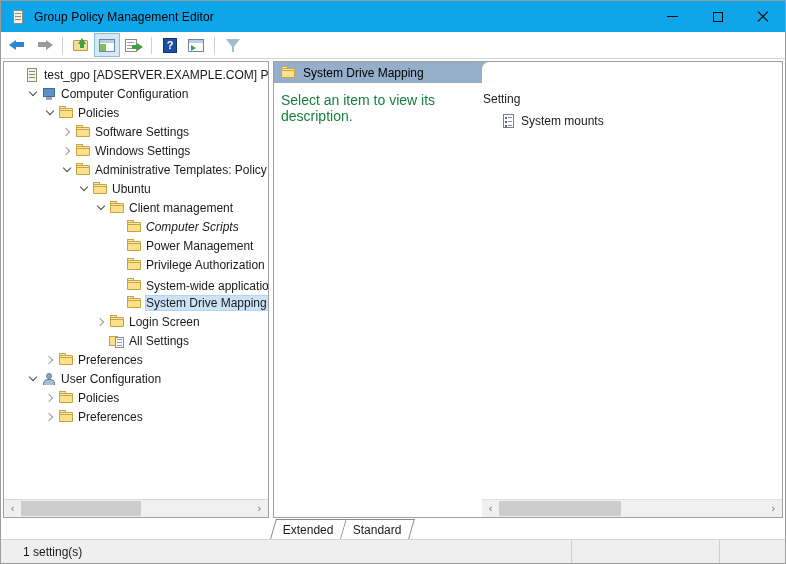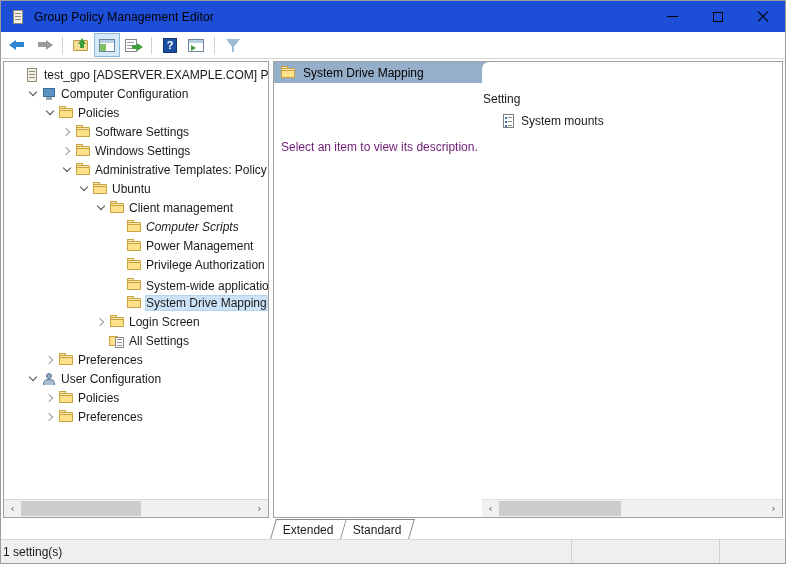--- a/index.html
+++ b/index.html
@@ -19,21 +19,21 @@
     background: #ffffff;
     border: 1px solid #9c9c9c;
     box-sizing: border-box;
     display: flex; flex-direction: column;
   }
 
   
   .titlebar {
     height: 31px; flex: 0 0 31px;
     display: flex; align-items: center;
-    background: #1d4ed8;
+    background: #0ea5e9;
     position: relative;
   }
   .title-icon {
     width: 16px; height: 16px; margin-left: 9px; margin-right: 8px;
     flex: 0 0 16px; position: relative;
   }
   .title-text {
     font-size: 12px; color: #000; letter-spacing: .1px;
     white-space: nowrap;
   }
@@ -234,21 +234,21 @@
   .rp-banner-text { font-size:12px; color:#000; white-space:nowrap; }
   .rp-banner-fill {
     position:absolute; right:0; top:0; bottom:0;
     background:#ffffff;
     border-top-left-radius: 7px;
   }
   .rp-body { flex:1 1 auto; display:flex; min-height:0; background:#ffffff; }
   .rp-desc {
     width: 208px; flex:0 0 208px;
     padding: 9px 0 0 7px; box-sizing:border-box;
-    font-size:12px; color:#701a75;margin-top:48px;
+    font-size:14px; color:#15803d;
   }
   .rp-list {
     flex:1 1 auto; min-width:0;
     padding: 9px 0 0 0; box-sizing:border-box;
     display:flex; flex-direction:column;
   }
   .rp-col-head {
     font-size:12px; color:#1a1a1a; padding-left:1px; height:19px;
   }
   .rp-row {
@@ -287,21 +287,21 @@
   .tab.inactive { background:#ffffff; }
 
   
   .statusbar {
     height: 23px; flex:0 0 23px;
     display:flex; align-items:center;
     background:#efefef; border-top:1px solid #d6d6d6;
     font-size:12px; color:#1a1a1a;
   }
   .sb-cell { height:23px; display:flex; align-items:center; box-sizing:border-box; }
-  .sb-cell.first { width: 570px; flex:0 0 570px; padding-left:2px;text-align:center; }
+  .sb-cell.first { width: 570px; flex:0 0 570px; padding-left:22px;text-align:center; }
   .sb-cell.mid   { width: 148px; flex:0 0 148px; border-left:1px solid #d0d0d0; }
   .sb-cell.last  { flex:1 1 auto; border-left:1px solid #d0d0d0; }
 
   
   .ic { position:relative; width:20px; height:18px; }
   .arrow-l, .arrow-r {
     position:absolute; top:4px; width:0; height:0;
   }
   .arrow-l { left:1px; border-top:5px solid transparent; border-bottom:5px solid transparent; border-right:7px solid #2f86d2; }
   .arrow-l-tail { position:absolute; left:7px; top:6px; width:9px; height:5px; background:#2f86d2; }

